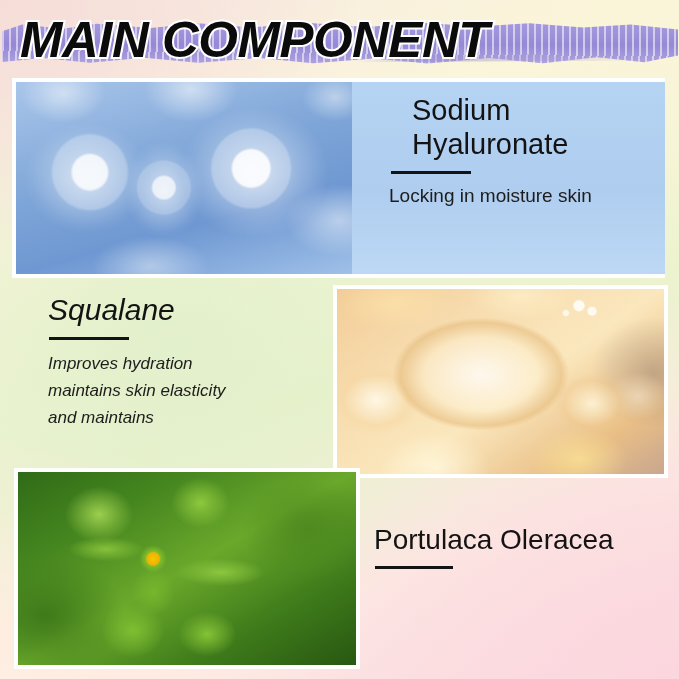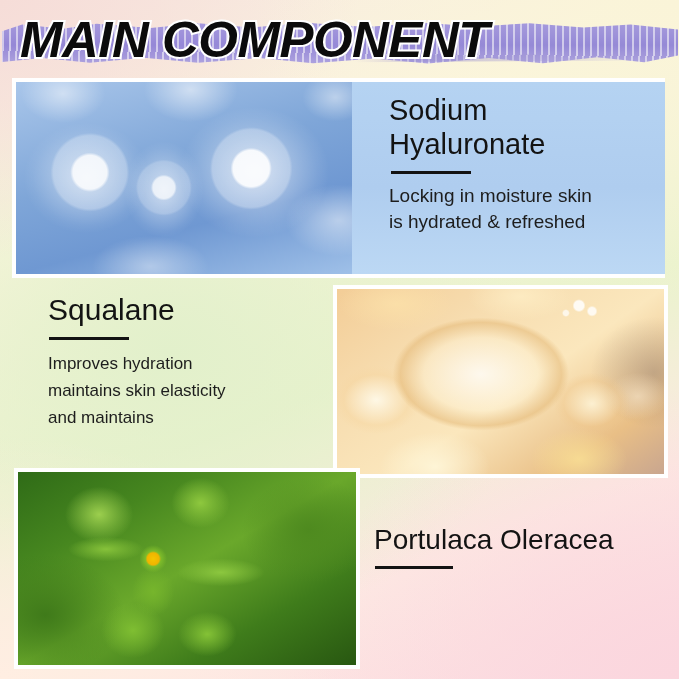--- a/index.html
+++ b/index.html
@@ -64,42 +64,42 @@
       radial-gradient(ellipse 16% 34% at 44% 56%, rgba(255,255,255,.55) 0%, rgba(255,255,255,.05) 64%, rgba(255,255,255,0) 74%),
       radial-gradient(ellipse 30% 46% at 71% 47%, rgba(255,255,255,.6) 0%, rgba(255,255,255,.08) 62%, rgba(255,255,255,0) 74%),
       radial-gradient(ellipse 18% 22% at 14% 6%, rgba(255,255,255,.5) 0%, rgba(255,255,255,0) 70%),
       radial-gradient(ellipse 20% 24% at 52% 4%, rgba(255,255,255,.55) 0%, rgba(255,255,255,0) 70%),
       radial-gradient(ellipse 14% 18% at 95% 8%, rgba(255,255,255,.45) 0%, rgba(255,255,255,0) 70%),
       radial-gradient(ellipse 22% 26% at 96% 72%, rgba(255,255,255,.45) 0%, rgba(255,255,255,0) 72%),
       radial-gradient(ellipse 24% 22% at 40% 96%, rgba(255,255,255,.4) 0%, rgba(255,255,255,0) 72%),
       linear-gradient(165deg,#a9c6ea 0%,#7fa6d8 42%,#6f98d2 68%,#9fc0e8 100%);
   }
   #row1-text{position:absolute;left:389px;top:93px;width:270px;}
-  #row1-heading{font-size:29px;line-height:34px;}
+  #row1-heading{font-size:29px;line-height:34px;margin-left:23px;}
   #row1-rule{margin:10px 0 9px 2px;}
   #row1-body{font-size:19px;line-height:26px;}
 
   
   #row2-photo{left:333px;top:285px;width:335px;height:193px;border-width:4px 4px 4px 4px;
     background:
       radial-gradient(ellipse 30% 34% at 44% 46%, rgba(255,255,255,.75) 0%, rgba(255,248,225,.35) 58%, rgba(228,185,120,.55) 82%, rgba(210,160,95,.0) 90%),
       radial-gradient(ellipse 16% 22% at 12% 60%, rgba(255,252,238,.85) 0%, rgba(246,214,160,.4) 62%, rgba(220,170,105,0) 84%),
       radial-gradient(ellipse 14% 20% at 78% 62%, rgba(255,248,222,.8) 0%, rgba(240,200,140,.35) 62%, rgba(215,165,100,0) 84%),
       radial-gradient(ellipse 12% 16% at 92% 58%, rgba(245,225,195,.7) 0%, rgba(215,175,130,0) 80%),
       radial-gradient(ellipse 18% 20% at 74% 92%, rgba(250,225,150,.8) 0%, rgba(225,185,110,0) 82%),
       radial-gradient(ellipse 20% 22% at 30% 96%, rgba(255,248,220,.85) 0%, rgba(235,195,130,0) 84%),
       radial-gradient(ellipse 22% 18% at 18% 8%, rgba(252,226,170,.75) 0%, rgba(230,185,120,0) 80%),
       radial-gradient(ellipse 20% 16% at 56% 4%, rgba(255,240,200,.7) 0%, rgba(235,195,135,0) 80%),
       radial-gradient(circle at 74% 9%, rgba(255,255,255,.85) 0 1.6%, rgba(255,255,255,0) 2.2%),
       radial-gradient(circle at 78% 12%, rgba(255,255,255,.8) 0 1.2%, rgba(255,255,255,0) 1.8%),
       radial-gradient(circle at 70% 13%, rgba(255,255,255,.7) 0 0.9%, rgba(255,255,255,0) 1.4%),
       radial-gradient(ellipse 26% 40% at 97% 45%, rgba(140,120,110,.45) 0%, rgba(160,140,125,0) 75%),
       linear-gradient(145deg,#f3cd97 0%,#f7ddb0 30%,#fbe7bd 55%,#e9bf86 82%,#c9a68f 100%);
   }
-  #row2-text{position:absolute;left:48px;top:292px;width:290px;}
+  #row2-text{position:absolute;left:48px;top:292px;width:290px;font-style:italic;}
   #row2-heading{font-size:30px;line-height:36px;}
   #row2-rule{margin:9px 0 10px 1px;}
   #row2-body{font-size:17px;line-height:27px;}
 
   
   #row3-photo{left:14px;top:468px;width:346px;height:201px;
     background:
       radial-gradient(circle at 40% 45%, #f5c500 0%, #f0b400 2.6%, #7dbb2a 3.4%, rgba(125,187,42,0) 6%),
       radial-gradient(ellipse 9% 18% at 40% 62%, #76b52c 0%, rgba(118,181,44,0) 70%),
       radial-gradient(ellipse 16% 9% at 26% 40%, #86c23a 0%, rgba(134,194,58,0) 70%),
@@ -131,21 +131,20 @@
   <div id="row1-panel"></div>
   <div class="photo" id="row1-photo"></div>
   <div id="row1-text">
     <div class="heading" id="row1-heading">
       <div>Sodium</div>
       <div>Hyaluronate</div>
     </div>
     <div class="rule" id="row1-rule"></div>
     <div class="body-text" id="row1-body">
       <div>Locking in moisture skin</div>
-      <div>is hydrated &amp; refreshed</div>
     </div>
   </div>
 
   <div class="photo" id="row2-photo"></div>
   <div id="row2-text">
     <div class="heading" id="row2-heading">
       <div>Squalane</div>
     </div>
     <div class="rule" id="row2-rule"></div>
     <div class="body-text" id="row2-body">

